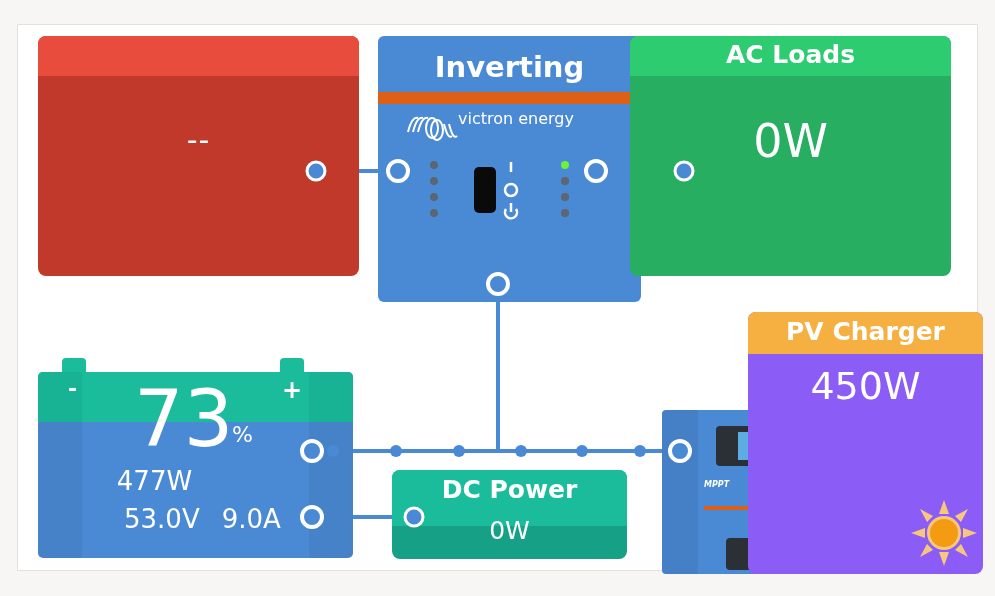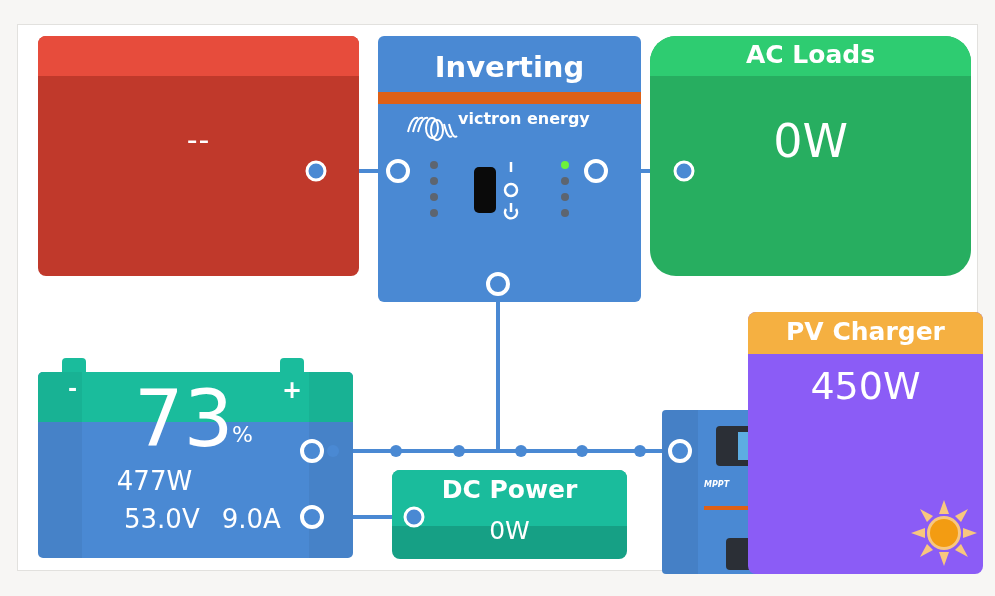--- a/index.html
+++ b/index.html
@@ -14,27 +14,27 @@
   .box { position:absolute; border-radius:8px; overflow:hidden; color:#fff;padding-left:25px; }
   .box .hdr { position:absolute; left:0; right:0; top:0; text-align:center; font-weight:bold; }
   
   #grid { left:38px; top:36px; width:296px; height:240px; background:#c0392b; }
   #grid .hdr { height:40px; background:#e74c3c; }
   #grid .val { position:absolute; left:0; right:0; top:86px; text-align:center; font-size:30px; letter-spacing:1px; }
   
   #inverter { left:378px; top:36px; width:238px; height:266px; background:#4a89d3; border-radius:6px; }
   #inverter .hdr { top:14px; font-size:29px; }
   #inverter .stripe { position:absolute; left:0; right:0; top:56px; height:12px; background:#de6016; }
-  #inverter .brand { position:absolute; left:80px; top:73px; font-size:16px; font-weight:bold; }
+  #inverter .brand { position:absolute; left:80px; top:73px; font-size:16px; font-weight:normal; }
   #inverter .logo { position:absolute; left:26px; top:74px; }
   .led { position:absolute; width:8px; height:8px; border-radius:50%; background:#5d6570; }
   .led.on { background:#6df23a; }
   .switch { position:absolute; left:96px; top:131px; width:22px; height:46px; background:#0a0a0a; border-radius:5px; }
   
-  #acloads { left:650px; top:36px; width:296px; height:240px; background:#27ae60;border-radius:26px; }
+  #acloads { left:630px; top:36px; width:296px; height:240px; background:#27ae60; }
   #acloads .hdr { height:40px; background:#2ecc71; font-size:25px; line-height:38px; }
   #acloads .val { position:absolute; left:0; right:0; top:78px; text-align:center; font-size:46px; }
   
   #battery { left:38px; top:372px; width:290px; height:186px; background:#4a89d3; border-radius:5px; }
   #battery .soc { position:absolute; left:0; right:0; top:0; height:50px; background:#1abc9c; }
   #battery .side { position:absolute; top:0; bottom:0; width:44px; background:rgba(0,0,0,0.05); }
   .terminal { position:absolute; top:358px; width:24px; height:16px; background:#1abc9c; border-radius:4px 4px 0 0; }
   #battery .pct { position:absolute; left:96px; top:8px; font-size:78px; line-height:1; }
   #battery .pctsign { position:absolute; left:194px; top:50px; font-size:22px; }
   #battery .minus { position:absolute; left:30px; top:4px; font-size:22px; font-weight:bold; }

